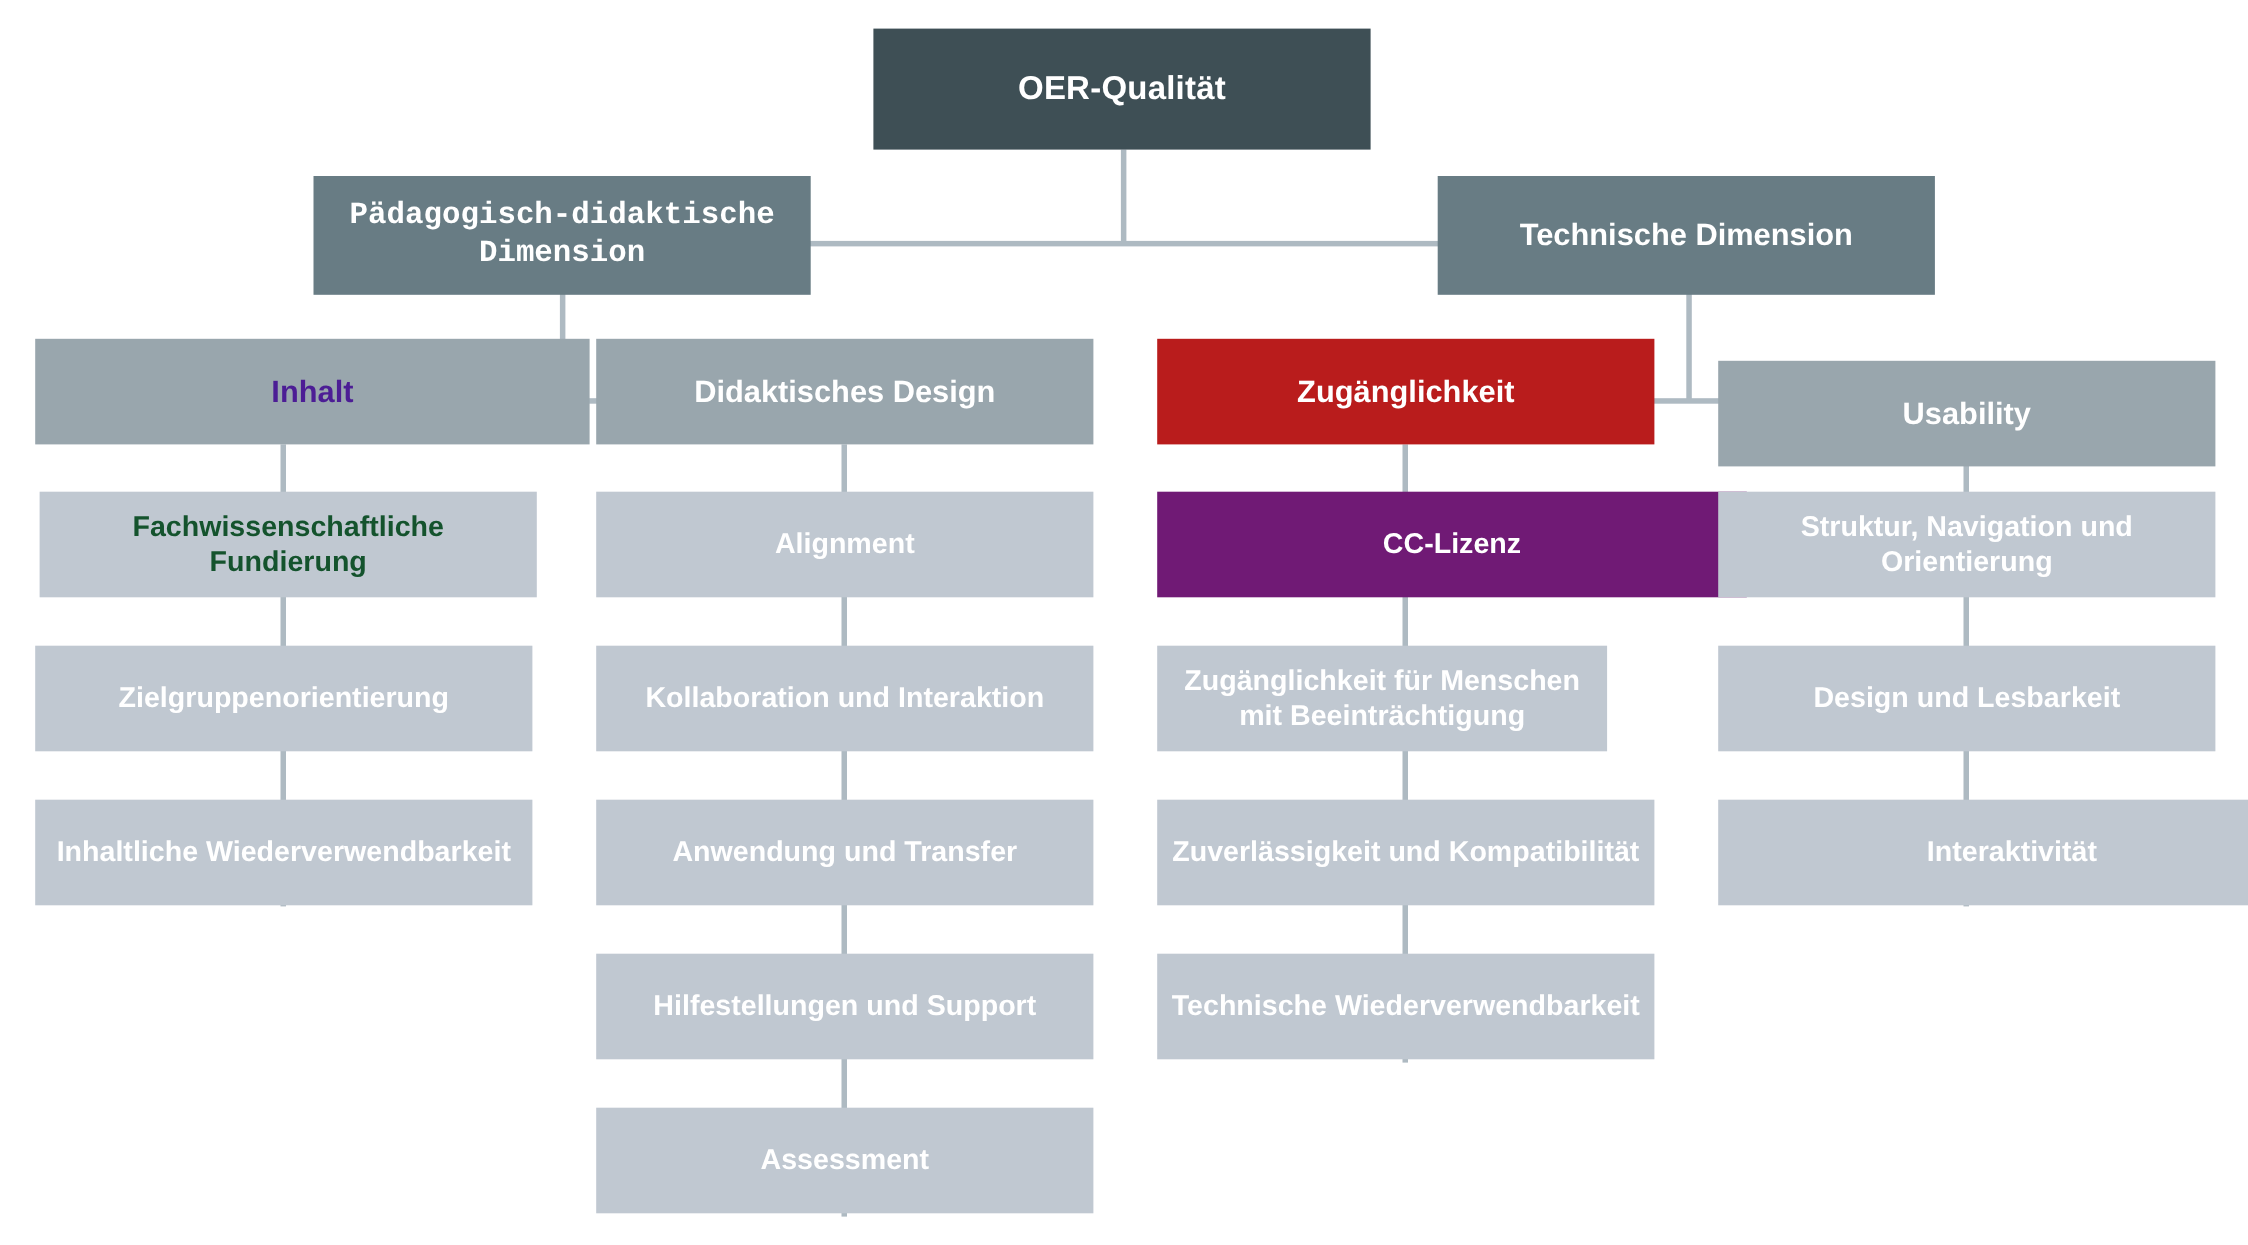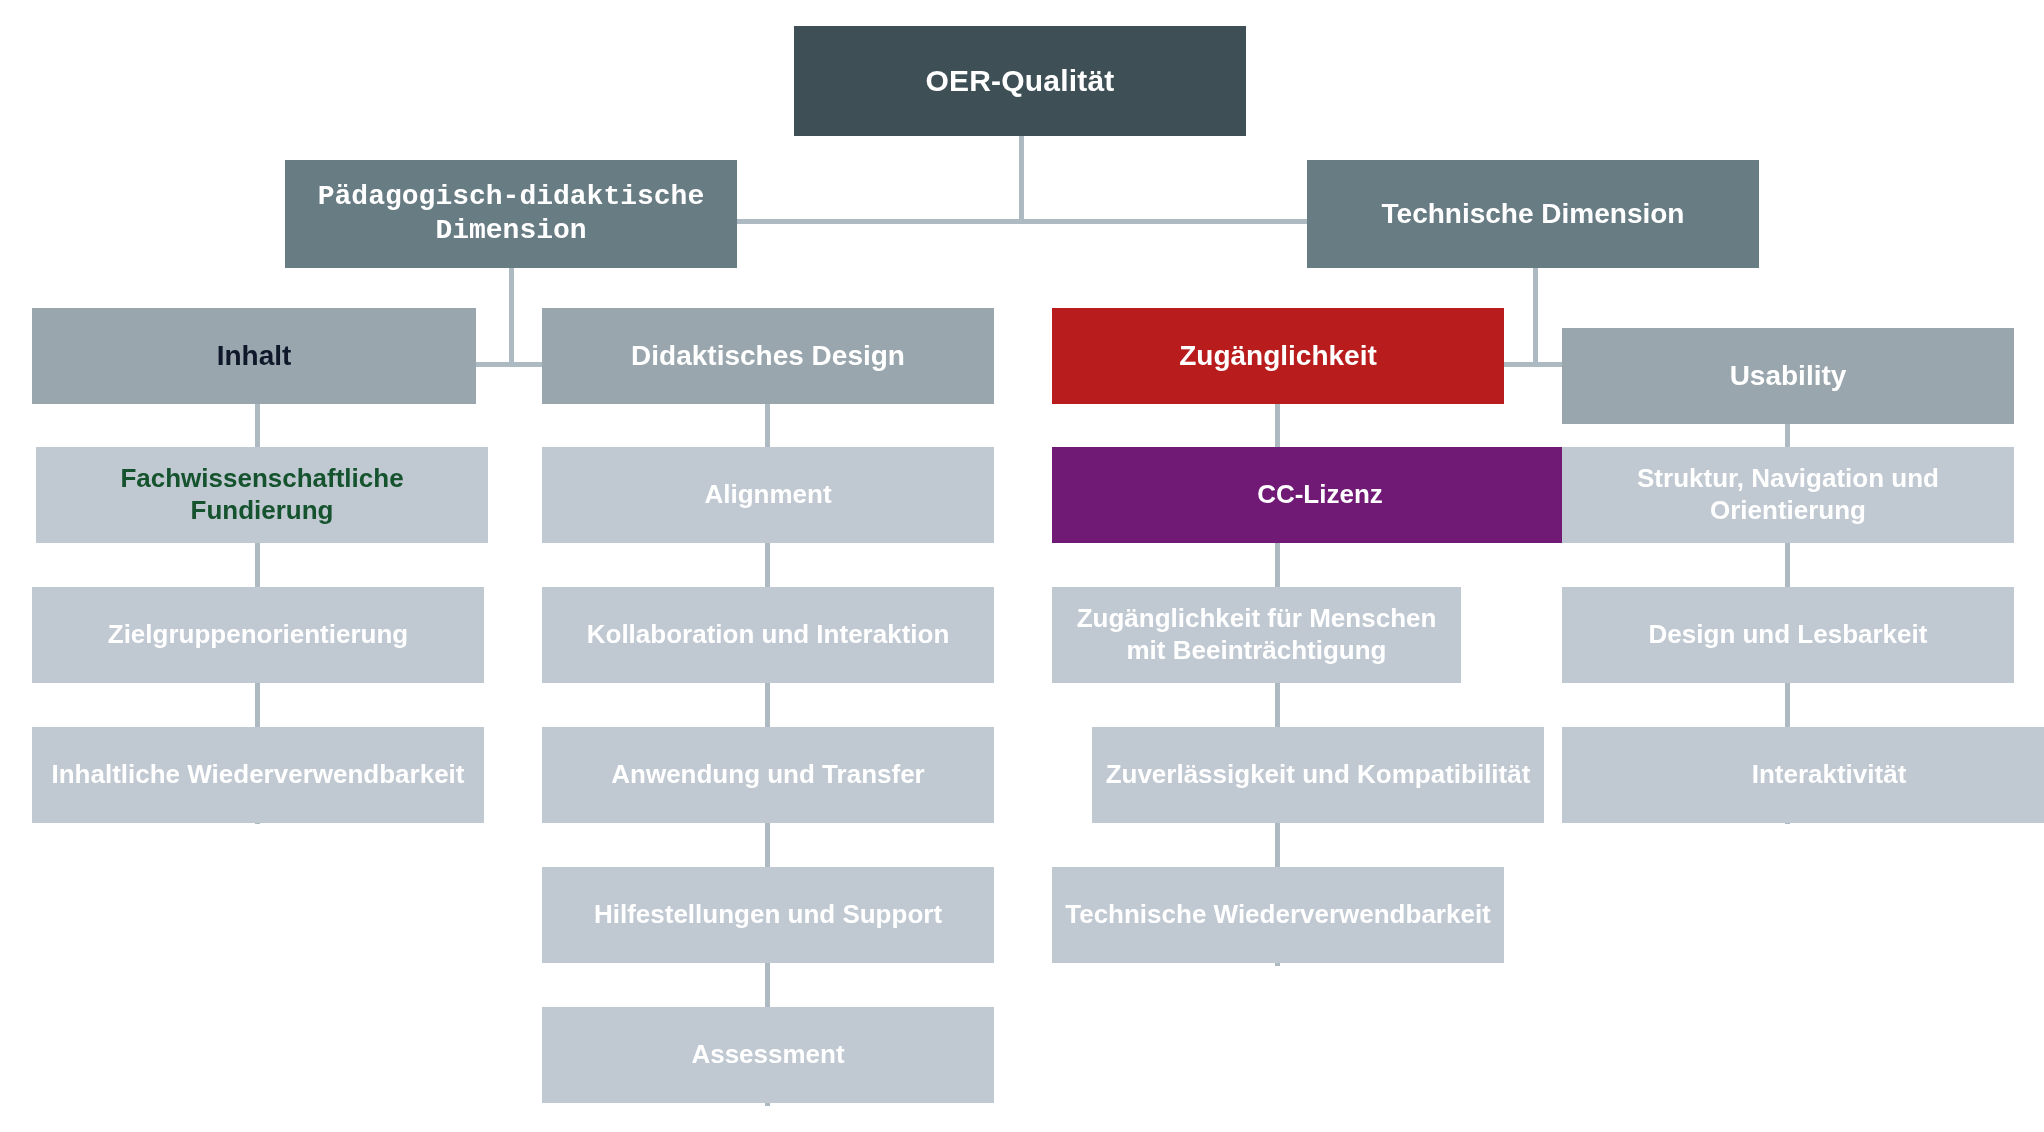--- a/index.html
+++ b/index.html
@@ -72,21 +72,21 @@
   <div class="connector v" style="left: 1275px; top: 404px; height: 562px; background: rgb(174, 186, 194);"></div>
 
   <div class="connector v" style="left: 1785px; top: 404px; height: 420px; background: rgb(174, 186, 194);"></div>
 
   <div class="node root" style="left: 794px; top: 26px; width: 452px; height: 110px; background: rgb(62, 79, 85); color: rgb(255, 255, 255);">OER-Qualität</div>
 
   <div class="node dimension" style="left: 285px; top: 160px; width: 452px; height: 108px; background: rgb(104, 124, 132); color: rgb(255, 255, 255); font-family: Liberation Mono, monospace;">Pädagogisch-didaktische Dimension</div>
 
   <div class="node dimension" style="left: 1307px; top: 160px; width: 452px; height: 108px; background: rgb(104, 124, 132); color: rgb(255, 255, 255);">Technische Dimension</div>
 
-  <div class="node category" style="left: 32px; top: 308px; width: 444px; height: 96px; background: rgb(153, 166, 173); color: #0f172a;">Inhalt</div>
+  <div class="node category" style="left: 32px; top: 308px; width: 504px; height: 96px; background: rgb(153, 166, 173); color: #4c1d95;">Inhalt</div>
 
   <div class="node category" style="left: 542px; top: 308px; width: 452px; height: 96px; background: rgb(153, 166, 173); color: rgb(255, 255, 255);">Didaktisches Design</div>
 
   <div class="node category" style="left: 1052px; top: 308px; width: 452px; height: 96px; background: #b91c1c; color: rgb(255, 255, 255);">Zugänglichkeit</div>
 
   <div class="node category" style="left: 1562px; top: 308px; width: 452px; height: 96px; background: rgb(153, 166, 173); color: rgb(255, 255, 255); margin-top: 20px;">Usability</div>
 
   <div class="node leaf" style="left: 36px; top: 447px; width: 452px; height: 96px; background: rgb(192, 200, 209); color: #14532d;">Fachwissenschaftliche Fundierung</div>
 
   <div class="node leaf" style="left: 32px; top: 587px; width: 452px; height: 96px; background: rgb(192, 200, 209); color: rgb(255, 255, 255);">Zielgruppenorientierung</div>
@@ -100,21 +100,21 @@
   <div class="node leaf" style="left: 542px; top: 727px; width: 452px; height: 96px; background: rgb(192, 200, 209); color: rgb(255, 255, 255);">Anwendung und Transfer</div>
 
   <div class="node leaf" style="left: 542px; top: 867px; width: 452px; height: 96px; background: rgb(192, 200, 209); color: rgb(255, 255, 255);">Hilfestellungen und Support</div>
 
   <div class="node leaf" style="left: 542px; top: 1007px; width: 452px; height: 96px; background: rgb(192, 200, 209); color: rgb(255, 255, 255);">Assessment</div>
 
   <div class="node leaf" style="left: 1052px; top: 447px; width: 536px; height: 96px; background: #701a75; color: rgb(255, 255, 255);">CC-Lizenz</div>
 
   <div class="node leaf" style="left: 1052px; top: 587px; width: 409px; height: 96px; background: rgb(192, 200, 209); color: rgb(255, 255, 255);">Zugänglichkeit für Menschen mit Beeinträchtigung</div>
 
-  <div class="node leaf" style="left: 1052px; top: 727px; width: 452px; height: 96px; background: rgb(192, 200, 209); color: rgb(255, 255, 255); margin-left: 40px;">Zuverlässigkeit und Kompatibilität</div>
+  <div class="node leaf" style="left: 1052px; top: 727px; width: 452px; height: 96px; background: rgb(192, 200, 209); color: rgb(255, 255, 255);">Zuverlässigkeit und Kompatibilität</div>
 
   <div class="node leaf" style="left: 1052px; top: 867px; width: 452px; height: 96px; background: rgb(192, 200, 209); color: rgb(255, 255, 255);">Technische Wiederverwendbarkeit</div>
 
   <div class="node leaf" style="left: 1562px; top: 447px; width: 452px; height: 96px; background: rgb(192, 200, 209); color: rgb(255, 255, 255);">Struktur, Navigation und Orientierung</div>
 
   <div class="node leaf" style="left: 1562px; top: 587px; width: 452px; height: 96px; background: rgb(192, 200, 209); color: rgb(255, 255, 255);">Design und Lesbarkeit</div>
 
   <div class="node leaf" style="left: 1562px; top: 727px; width: 534px; height: 96px; background: rgb(192, 200, 209); color: rgb(255, 255, 255);">Interaktivität</div>
 
 </div>

